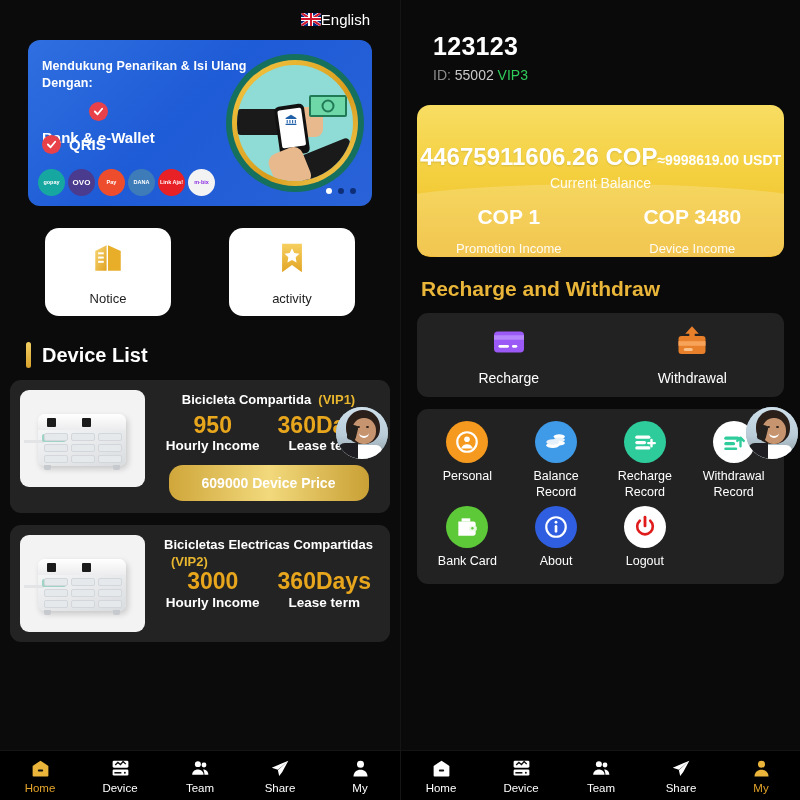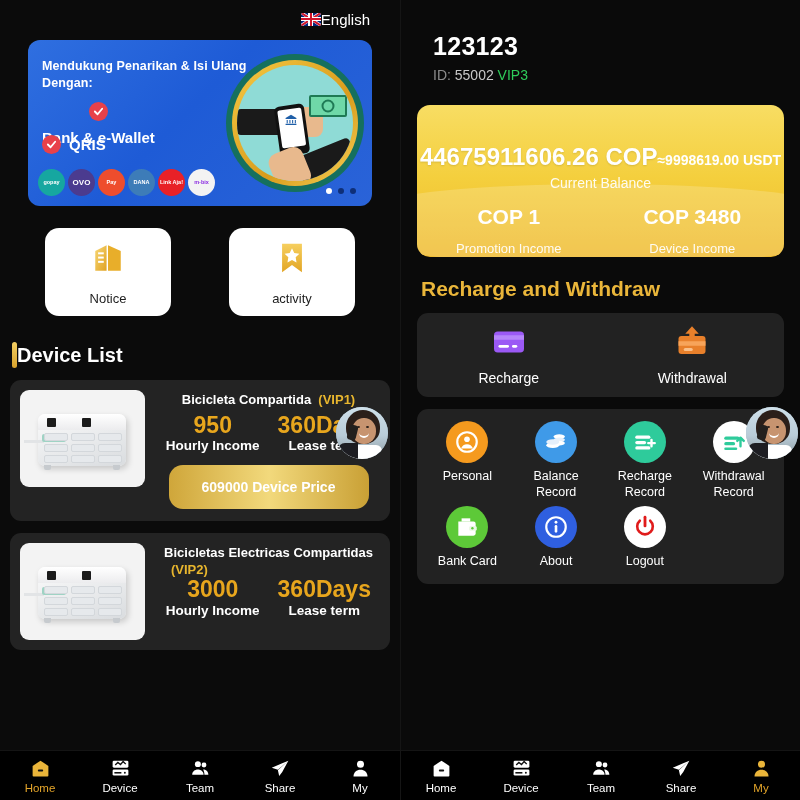--- a/index.html
+++ b/index.html
@@ -68,21 +68,21 @@
   .cash { position:absolute; right:6px; top:30px; width:38px; height:22px; background:#6fd8a8; border:2px solid #1f7a55; border-radius:2px; }
   .cash:after { content:""; position:absolute; left:50%; top:50%; transform:translate(-50%,-50%); width:9px; height:9px; border-radius:50%; border:2px solid #1f7a55; }
 
   
   .tiles { display:flex; gap:58px; justify-content:center; margin-top:22px; }
   .tile { width:126px; height:88px; background:#fff; border-radius:14px; display:flex; flex-direction:column; align-items:center; justify-content:center; gap:13px; }
   .tile .ico { width:40px; height:40px; display:flex; align-items:center; justify-content:center; }
   .tile .lbl { color:#1d1d1d; font-size:13px; }
 
   
-  .sec { display:flex; align-items:center; margin:26px 0 12px 12px; }
+  .sec { display:flex; align-items:center; gap:11px; margin:26px 0 12px 26px; }
   .sec .bar { width:5px; height:26px; border-radius:3px; background:linear-gradient(180deg,#f3cf63,#d8a22c); }
   .sec .t { color:#fff; font-size:20px; font-weight:bold; }
 
   
   .dcard { margin:0 10px 12px 10px; background:#232323; border-radius:11px; padding:10px; display:flex; gap:12px; }
   .dimg { width:125px; height:97px; background:#f3f3f3; border-radius:9px; flex:none; position:relative; overflow:hidden; }
   .station { position:absolute; left:18px; top:24px; width:88px; height:52px; background:linear-gradient(160deg,#fbfbfb,#d9dcdf); border-radius:7px; box-shadow:2px 3px 6px rgba(0,0,0,.18); }
   .station .top { position:absolute; left:0; top:0; right:0; height:16px; background:linear-gradient(180deg,#fff,#ececee); border-radius:7px 7px 0 0; }
   .station .sq { position:absolute; top:4px; width:9px; height:9px; background:#1b1b1b; border-radius:1px; }
   .station .sq.l { left:9px; } .station .sq.r { left:44px; }
@@ -91,21 +91,21 @@
   .station .cbl { position:absolute; left:-14px; top:26px; width:20px; height:3px; background:#e2e4e6; }
   .station .grn { position:absolute; left:4px; top:20px; width:24px; height:8px; background:#9fd3c4; border-radius:2px; }
   .station .ft { position:absolute; bottom:-4px; width:7px; height:5px; background:#c6cace; border-radius:0 0 2px 2px; }
   .dbody { flex:1; min-width:0; }
   .dtitle { color:#fff; font-size:13px; font-weight:bold; text-align:center; padding-top:2px; }
   .dtitle .vip { color:#e8b62e; }
   .dstats { display:flex; margin-top:6px; }
   .dstat { flex:1; text-align:center; }
   .dstat .v { color:#e8a61d; font-size:23px; font-weight:bold; line-height:1.1; }
   .dstat .k { color:#fff; font-size:13.5px; font-weight:bold; }
-  .dprice { margin:12px auto 2px auto; width:200px; height:44px; border-radius:14px;
+  .dprice { margin:12px auto 2px auto; width:200px; height:36px; border-radius:14px;
     background:linear-gradient(90deg,#cfa63a,#f2d97c 50%,#c9a035); color:#fff; font-weight:bold; font-size:14px;
     display:flex; align-items:center; justify-content:center; }
 
   
   .r-head { padding:32px 0 0 32px; }
   .uname { color:#fff; font-size:25px; font-weight:bold; letter-spacing:.3px; }
   .uid { margin-top:6px; font-size:14px; color:#8c8c8c; }
   .uid .n { color:#c9c9c9; }
   .uid .vip { color:#2ecb5a; }
 

